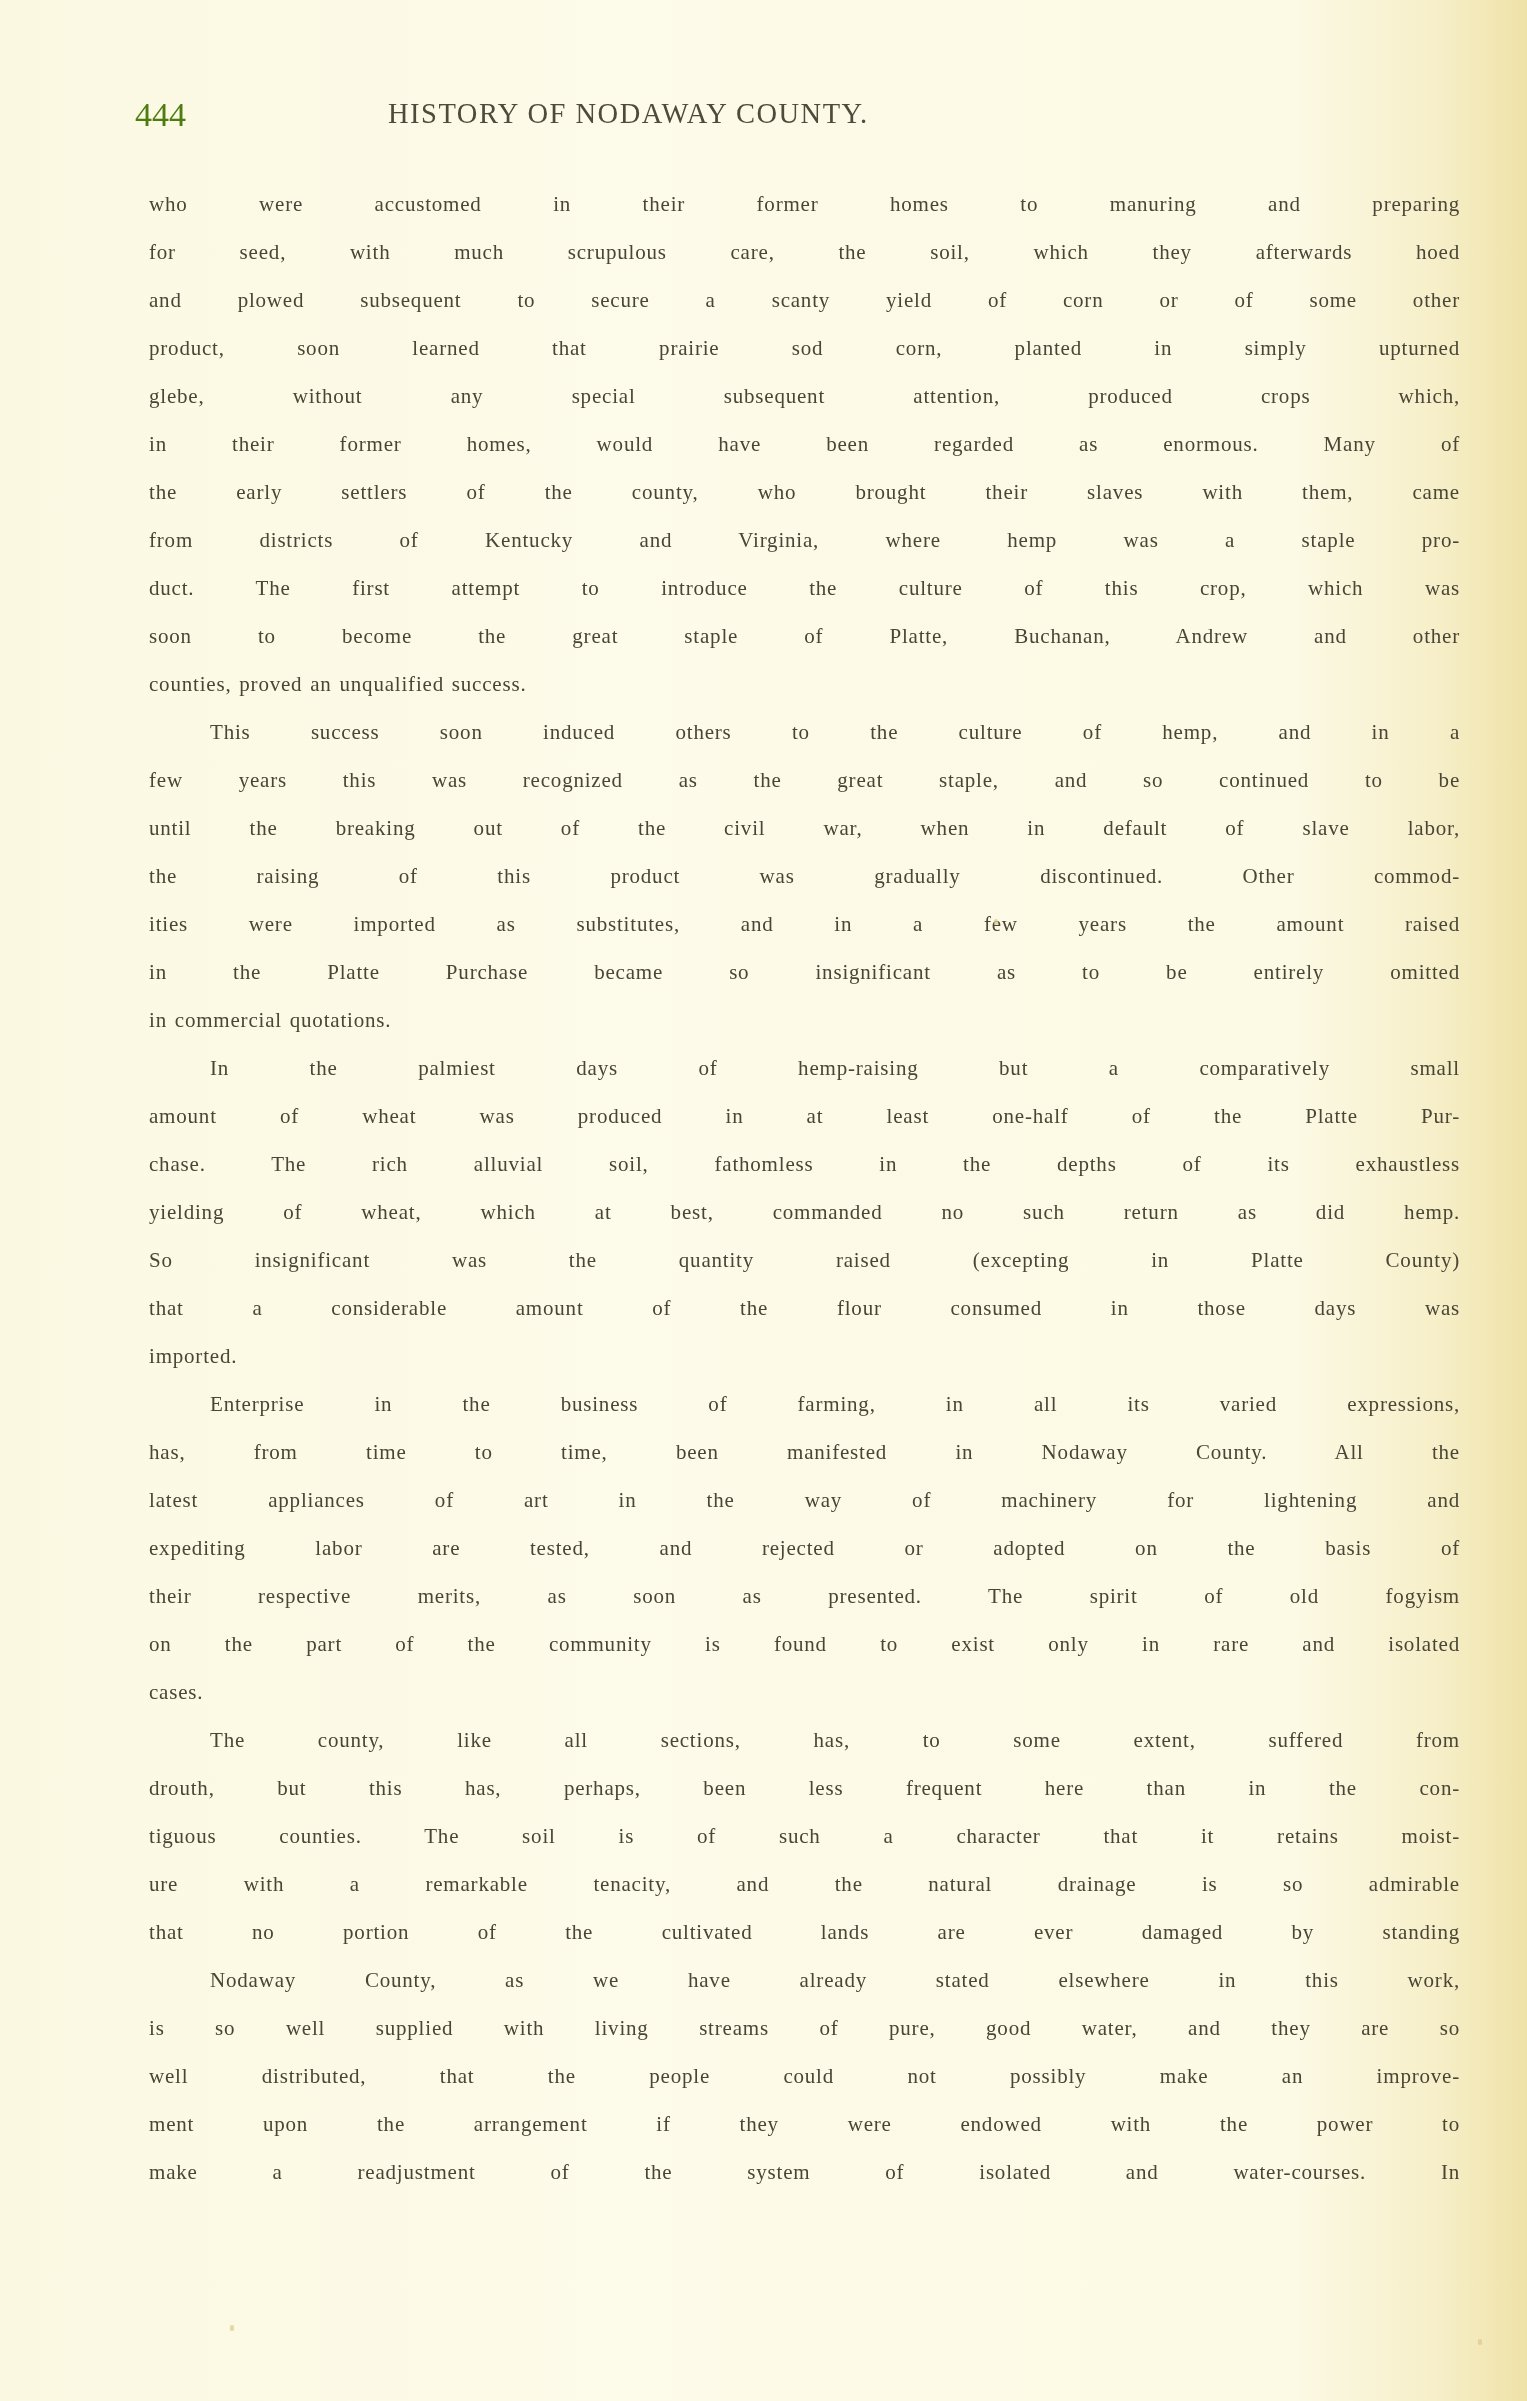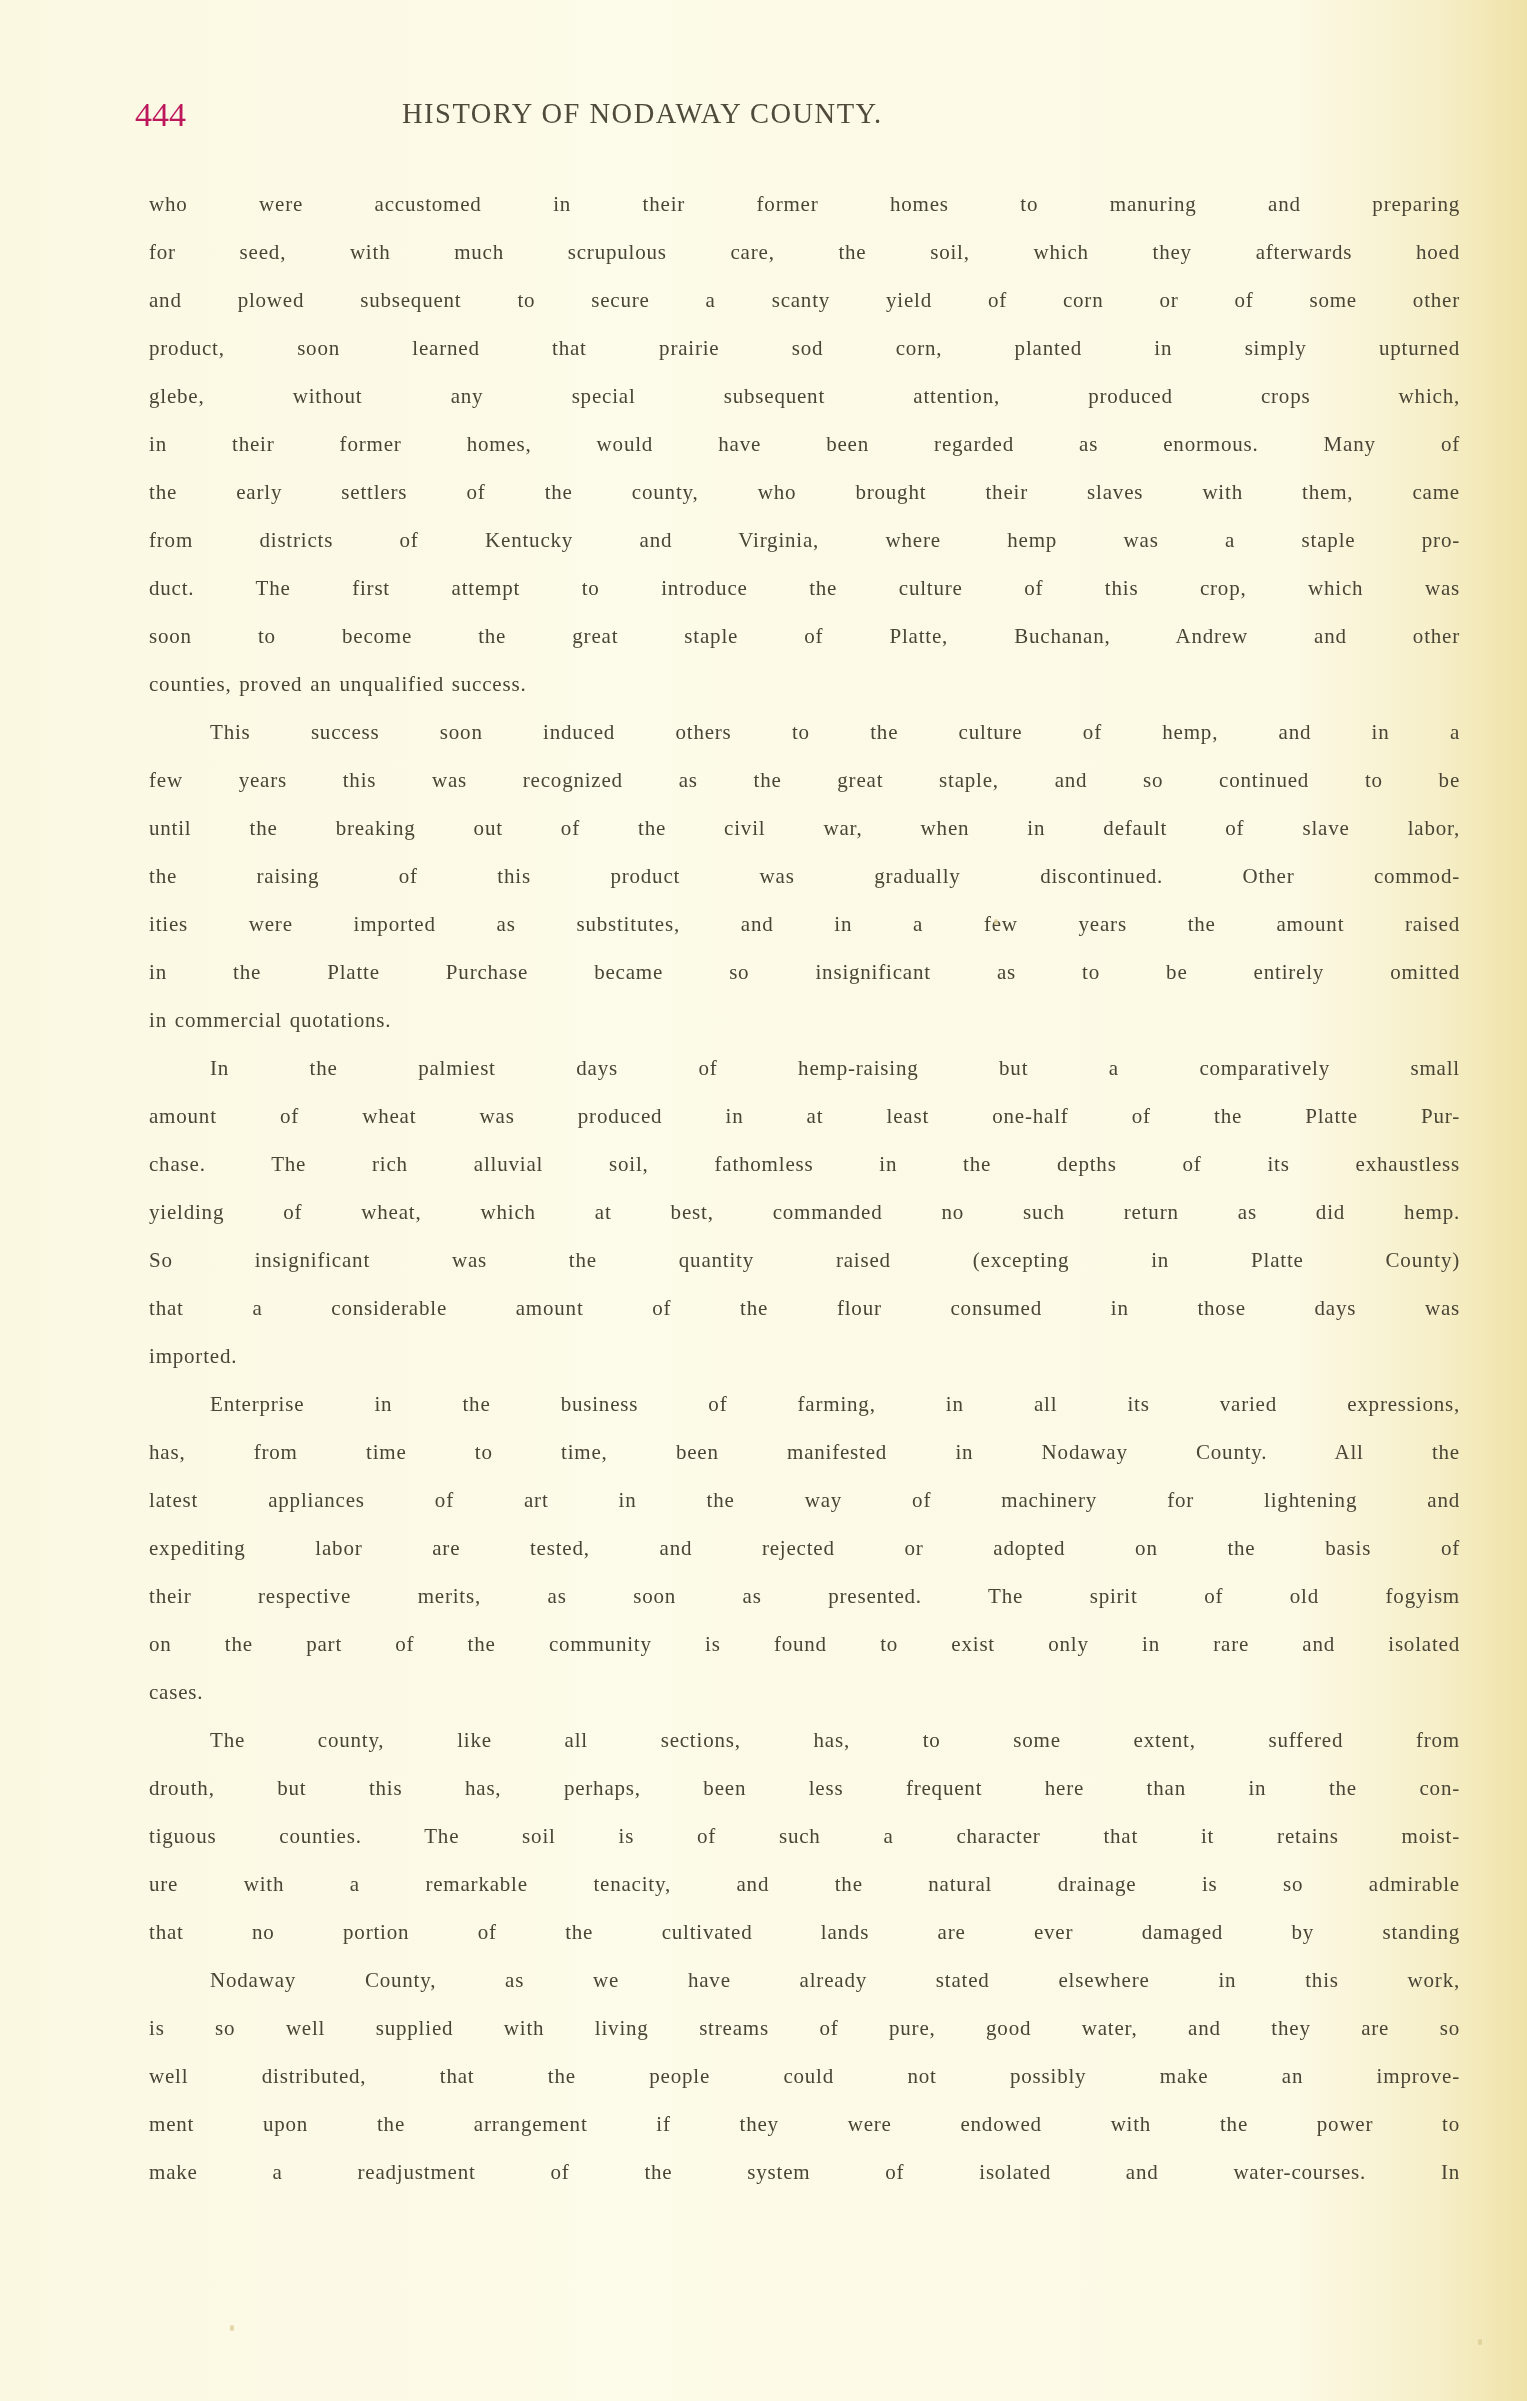--- a/index.html
+++ b/index.html
@@ -26,25 +26,25 @@
       left: 135px;
       width: 1326px;
       height: 46px;
     }
     .page-number {
       position: absolute;
       left: 0;
       top: 0;
       font-size: 34px;
       letter-spacing: 0px;
-      color: #be185d;
+      color: #4d7c0f;
     }
     .header-title {
       position: absolute;
-      left: 267px;
+      left: 253px;
       top: 1.8px;
       font-size: 28.5px;
       letter-spacing: 1.5px;
       color: #4f4a3b;
     }
     .body-text {
       position: absolute;
       left: 149px;
       top: 180px;
       width: 1311px;

